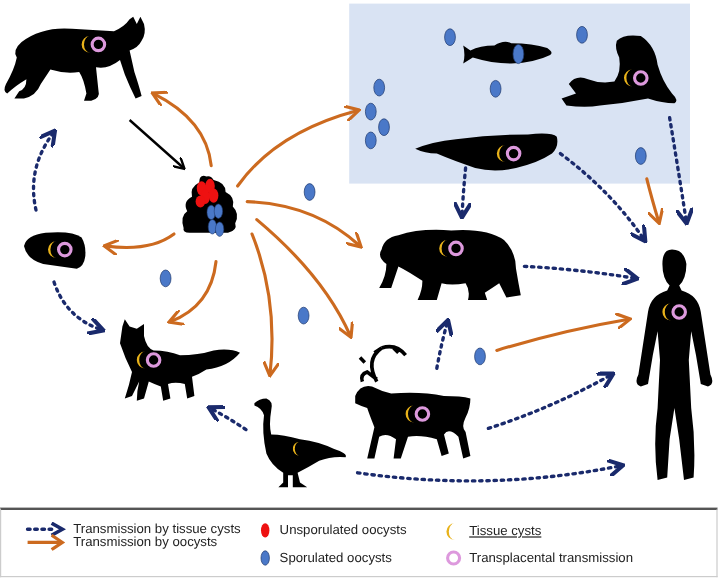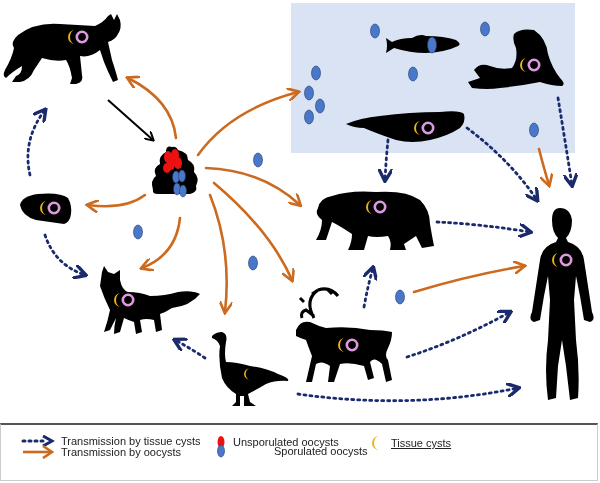--- a/index.html
+++ b/index.html
@@ -163,25 +163,31 @@
       <path d="M22,1 L31,7 L22,13" fill="none" stroke="#cc6a1f" stroke-width="2.6"></path>
     </svg>
     <span>Transmission by oocysts</span>
   </div>
   <div class="leg-item" style="left:214px; top:10px;">
     <svg width="12" height="14">
       <ellipse cx="6" cy="7" rx="3.5" ry="6" fill="#ee1111"></ellipse>
     </svg>
     <span>Unsporulated oocysts</span>
   </div>
-  <div class="leg-item" style="left:214px; top:19px;gap:41px;">
+  <div class="leg-item" style="left:214px; top:33px;">
     <svg width="12" height="14">
       <ellipse cx="6" cy="7" rx="3.5" ry="6" fill="#4a78c8" stroke="#203a70" stroke-width="0.6"></ellipse>
     </svg>
     <span>Sporulated oocysts</span>
   </div>
   <div class="leg-item" style="left:370px; top:10px;text-decoration:underline;">
     <svg width="14" height="16">
       <path d="M8,1 A7,7 0 1 0 8,15 A5,7 0 1 1 8,1Z" fill="#e8b21a"></path>
     </svg>
     <span>Tissue cysts</span>
   </div>
+  <div class="leg-item" style="left:370px; top:33px;">
+    <svg width="14" height="14">
+      <circle cx="7" cy="7" r="5" fill="none" stroke="#dd99dd" stroke-width="2.6"></circle>
+    </svg>
+    <span>Transplacental transmission</span>
+  </div>
 </div>
 
 </body></html>

